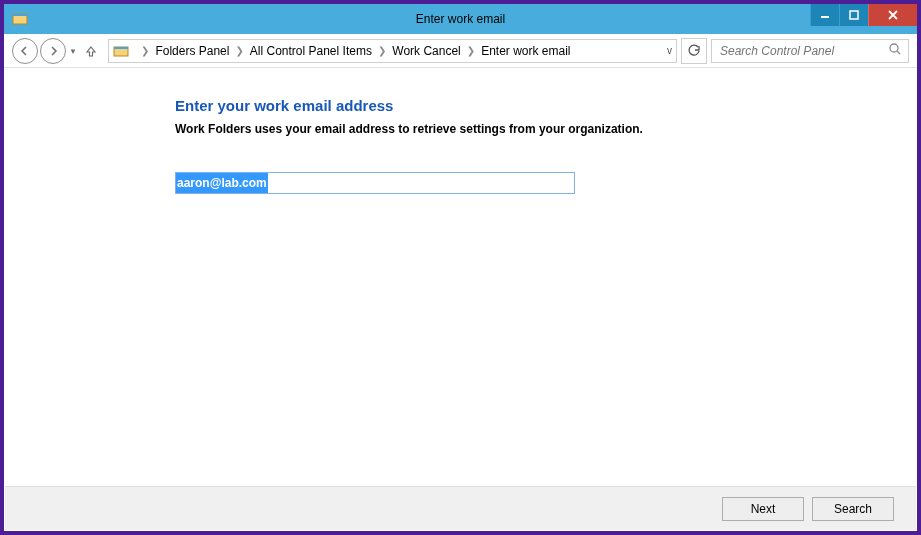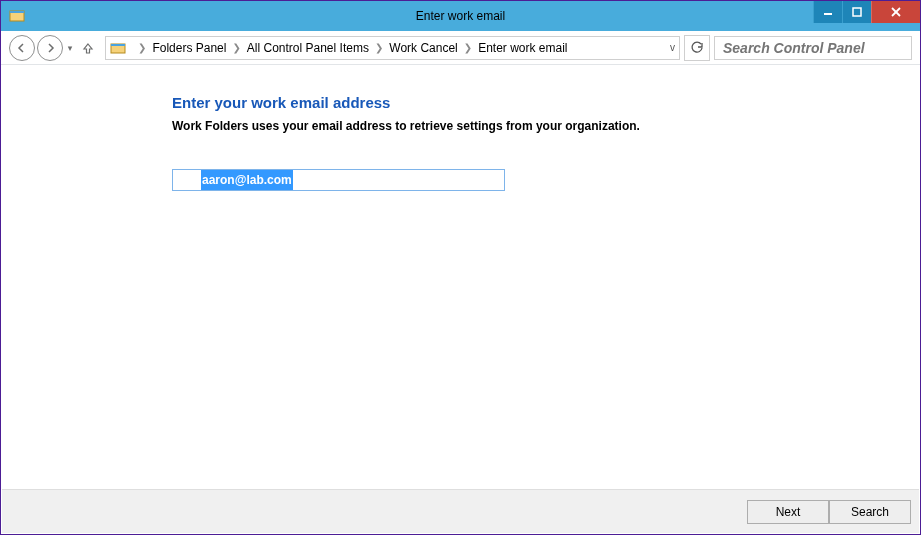--- a/index.html
+++ b/index.html
@@ -1,16 +1,16 @@
 <!DOCTYPE html>
 <html><head>
 <meta charset="utf-8">
 <style>
   html,body{margin:0;padding:0;font-family:"Segoe UI",Tahoma,sans-serif;font-size:12px;color:#000;background:#53b0da;}
-  .window{width:921px;height:535px;background:#fff;box-sizing:border-box;position:relative;border:1px solid #4c1d95;}
+  .window{width:921px;height:535px;background:#fff;box-sizing:border-box;position:relative;border:4px solid #4c1d95;}
   
   .titlebar{height:30px;background:linear-gradient(#48acdc,#48acdc);display:flex;align-items:center;position:relative;}
   .titlebar .app-icon{width:16px;height:16px;margin-left:8px;display:flex;align-items:center;justify-content:center;}
   .titlebar .title{position:absolute;left:0;right:0;text-align:center;color:#000;font-size:12px;pointer-events:none;}
   .win-controls{position:absolute;right:0;top:0;display:flex;height:22px;}
   .win-btn{width:30px;height:22px;display:flex;align-items:center;justify-content:center;color:#fff;font-family:Arial;}
   .win-btn.min,.win-btn.max{background:#1e85b8;width:28px;border-left:1px solid #3a9fce;}
   .win-btn.close{background:#c9453a;width:48px;border-left:1px solid #d76b62;}
   .win-btn svg{display:block;}
   
@@ -18,31 +18,31 @@
   .nav-circle{width:24px;height:24px;border:1px solid #8e8f8f;border-radius:50%;display:flex;align-items:center;justify-content:center;margin-right:2px;color:#6d6e6e;}
   .nav-chev{width:10px;display:flex;align-items:center;justify-content:center;color:#6d6e6e;margin-right:6px;font-size:9px;}
   .nav-up{width:14px;display:flex;align-items:center;justify-content:center;color:#6d6e6e;margin-right:10px;}
   .addressbar{flex:1;height:24px;border:1px solid #cfcfcf;display:flex;align-items:center;padding:0 4px;box-sizing:border-box;margin-right:4px;}
   .addr-icon{width:16px;height:16px;margin-right:6px;}
   .crumb{color:#000;white-space:nowrap;}
   .crumb-sep{color:#8a8a8a;margin:0 6px;font-size:10px;}
   .addr-tail{margin-left:auto;display:flex;align-items:center;gap:6px;color:#555;}
   .refresh-btn{width:24px;height:24px;border:1px solid #cfcfcf;display:flex;align-items:center;justify-content:center;color:#444;margin-right:4px;}
   .searchbox{width:198px;height:24px;border:1px solid #cfcfcf;display:flex;align-items:center;padding:0 6px;box-sizing:border-box;color:#7a7a7a;}
-  .searchbox input{border:none;outline:none;flex:1;font-size:14px;color:#7a7a7a;font-style:italic;background:transparent;font-weight:bold;}
+  .searchbox input{border:none;outline:none;flex:1;font-size:12px;color:#7a7a7a;font-style:italic;background:transparent;}
   .searchbox .mag{color:#8a8a8a;}
   
   .content{position:absolute;left:1px;right:1px;top:65px;bottom:46px;background:#fff;padding:28px 0 0 170px;box-sizing:border-box;font-weight:bold;}
   .heading{color:#1858b8;font-size:15px;margin-bottom:8px;}
   .desc{color:#000;margin-bottom:36px;}
   .label{color:#000;margin-bottom:8px;}
-  .email-wrap{width:333px;height:22px;border:1px solid #7eb4ea;display:flex;align-items:flex-end;box-sizing:border-box;padding-left:28px;}
+  .email-wrap{width:400px;height:22px;border:1px solid #7eb4ea;display:flex;align-items:flex-end;box-sizing:border-box;}
   .email-wrap .sel{background:#3399ff;color:#fff;padding:0 1px;line-height:20px;font-size:12px;}
   
-  .footer{position:absolute;left:1px;right:1px;bottom:1px;height:44px;border-top:1px solid #dedede;background:#f0f0f0;display:flex;align-items:center;justify-content:flex-end;padding-right:8px;box-sizing:border-box;gap:0;}
+  .footer{position:absolute;left:1px;right:1px;bottom:1px;height:44px;border-top:1px solid #dedede;background:#f0f0f0;display:flex;align-items:center;justify-content:flex-end;padding-right:22px;box-sizing:border-box;gap:8px;}
   .btn{width:80px;height:22px;background:#eee;border:1px solid #adadad;display:flex;align-items:center;justify-content:center;font-size:12px;color:#000;}
 </style>
 </head>
 <body>
 
 <div class="window">
 
   <div class="titlebar">
     <span class="app-icon">
       <svg width="16" height="16" viewBox="0 0 16 16">

